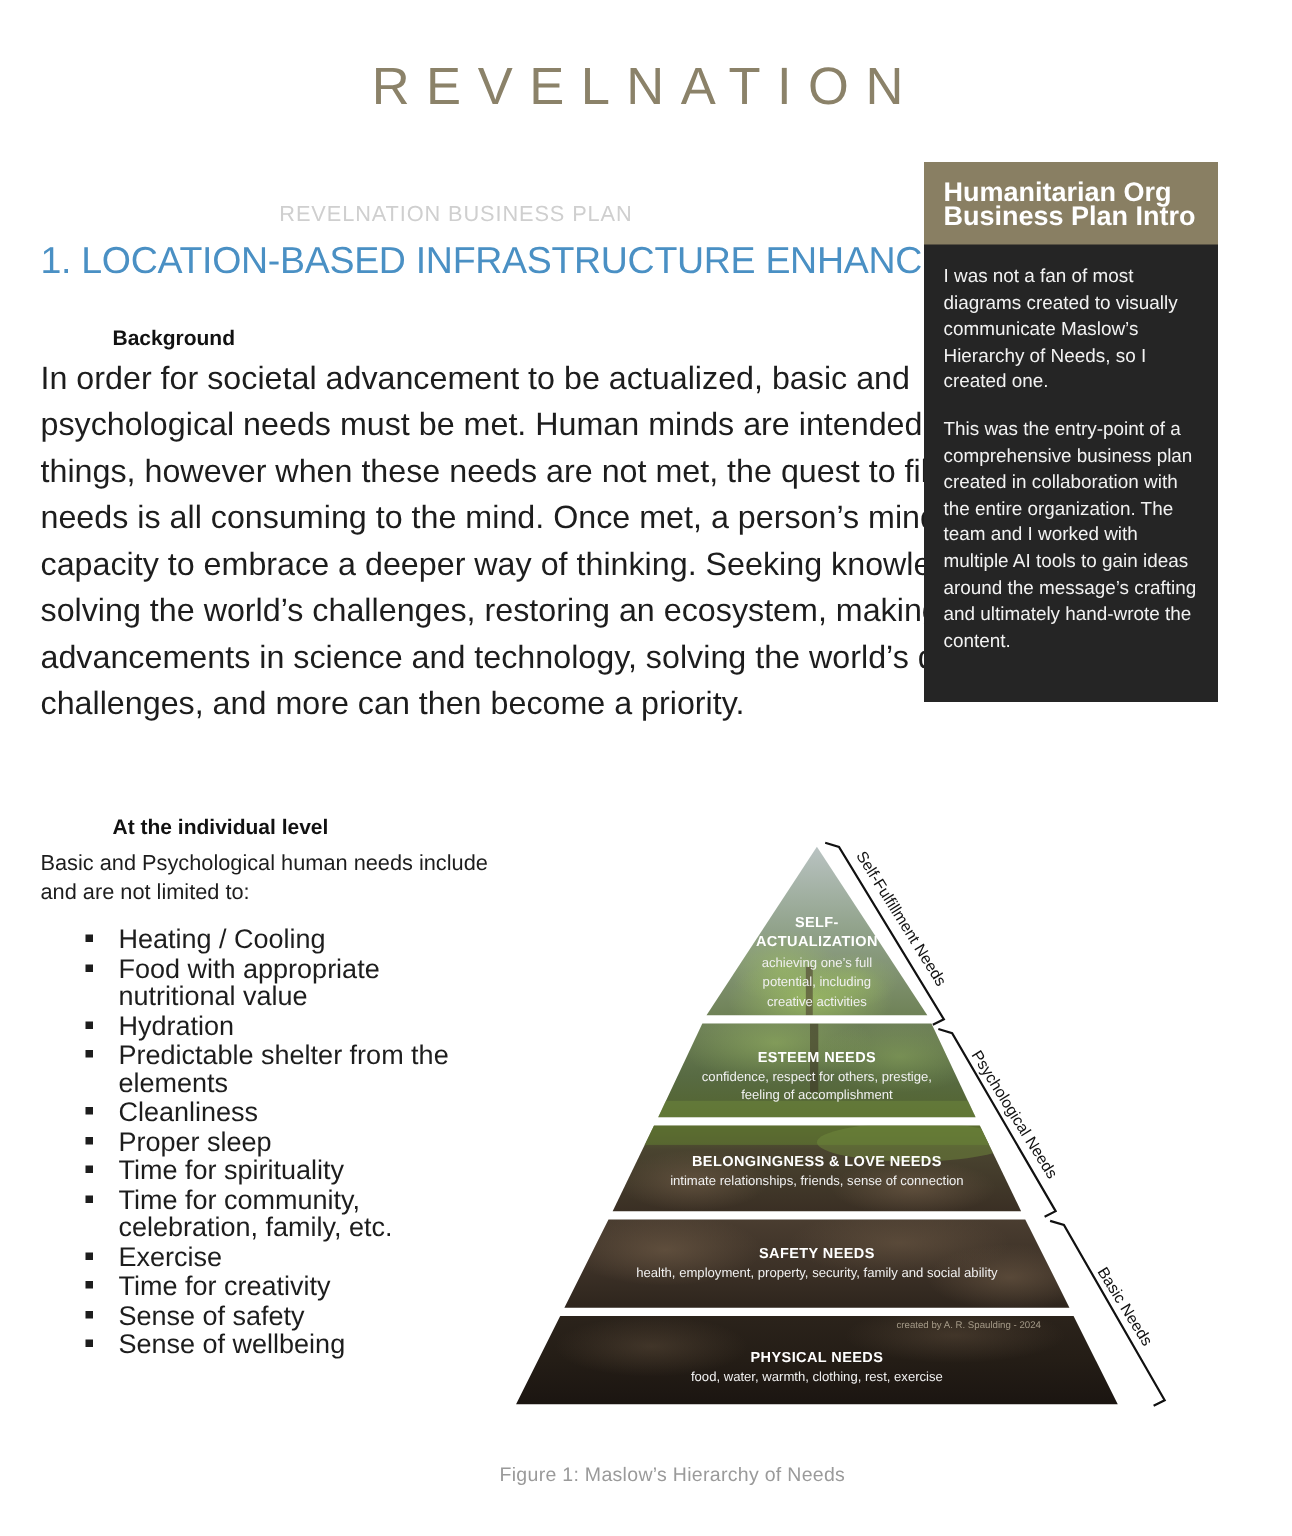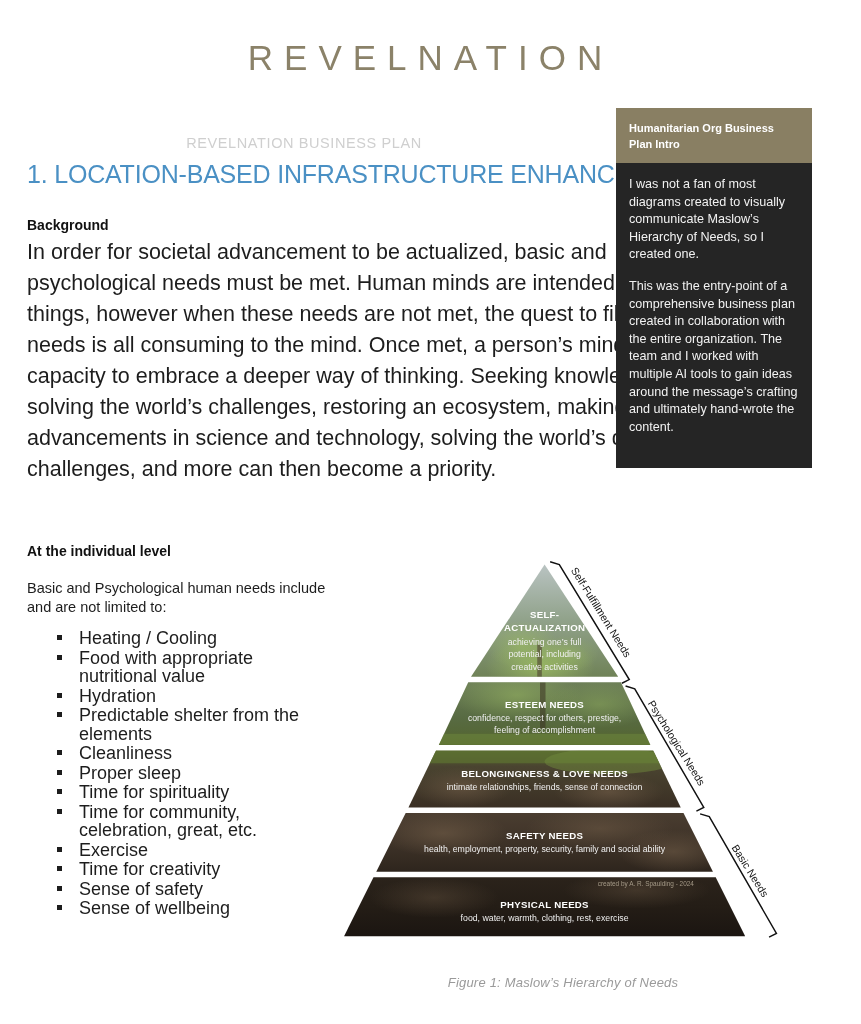--- a/index.html
+++ b/index.html
@@ -40,41 +40,42 @@
     color:#4a90c4;
     font-weight:400;
     letter-spacing:-0.2px;
     white-space:nowrap;
   }
   .sec-label{
     margin-top:28px;
     font-size:14px;
     font-weight:700;
     color:#111;
+    margin-left:48px;
   }
   .para{
     margin-top:4px;
     font-size:21.5px;
     line-height:31px;
     color:#1d1d1d;
     width:700px;
     text-align:left;
     white-space:normal;
   }
 
   
   .block2{
     position:absolute;left:27px;top:543px;width:300px;
   }
   .block2 .sec-label{margin-top:0;}
   .lead{
     font-size:14.5px;
     line-height:19px;
     color:#1d1d1d;
-    margin-top:20px;
+    margin-top:8px;
   }
   ul.needs{
     list-style:none;
     margin:12px 0 0 0;
     padding:0;
   }
   ul.needs li{
     position:relative;
     padding-left:52px;
     font-size:18px;
@@ -95,21 +96,21 @@
     position:absolute;
     left:616px;top:108px;
     width:196px;
     background:#252525;
     box-shadow:0 0 0 0 rgba(0,0,0,0);
     z-index:20;
   }
   .callout-head{
     background:#897f63;
     color:#ffffff;
-    font-size:11px;
+    font-size:18px;
     font-weight:700;
     line-height:16px;
     padding:12px 13px 11px 13px;
   }
   .callout-body{
     color:#f2f2f2;
     font-size:12.6px;
     line-height:17.6px;
     padding:13px 13px 32px 13px;
   }
@@ -123,23 +124,21 @@
     width:500px;height:430px;
   }
   .pyr{
     position:absolute;left:0;top:0;
     width:460px;height:420px;
   }
   .caption{
     position:absolute;
     left:333px;top:975px;
     width:460px;
-    text-align:center;
     font-size:13px;
-    font-style:italic;
     color:#9a9a9a;
     letter-spacing:0.2px;
   }
   .tier-title{
     font-weight:700;
     letter-spacing:0.3px;
   }
   .credit{
     font-size:7px;
     fill:#c8bda8;
@@ -169,21 +168,21 @@
     <div class="sec-label">At the individual level</div>
     <div class="lead">Basic and Psychological human needs include and are not limited to:</div>
     <ul class="needs">
       <li>Heating / Cooling</li>
       <li>Food with appropriate nutritional value</li>
       <li>Hydration</li>
       <li>Predictable shelter from the elements</li>
       <li>Cleanliness</li>
       <li>Proper sleep</li>
       <li>Time for spirituality</li>
-      <li>Time for community, celebration, great, etc.</li>
+      <li>Time for community, celebration, family, etc.</li>
       <li>Exercise</li>
       <li>Time for creativity</li>
       <li>Sense of safety</li>
       <li>Sense of wellbeing</li>
     </ul>
   </div>
 
   <div class="callout">
     <div class="callout-head">Humanitarian Org Business Plan Intro</div>
     <div class="callout-body">

